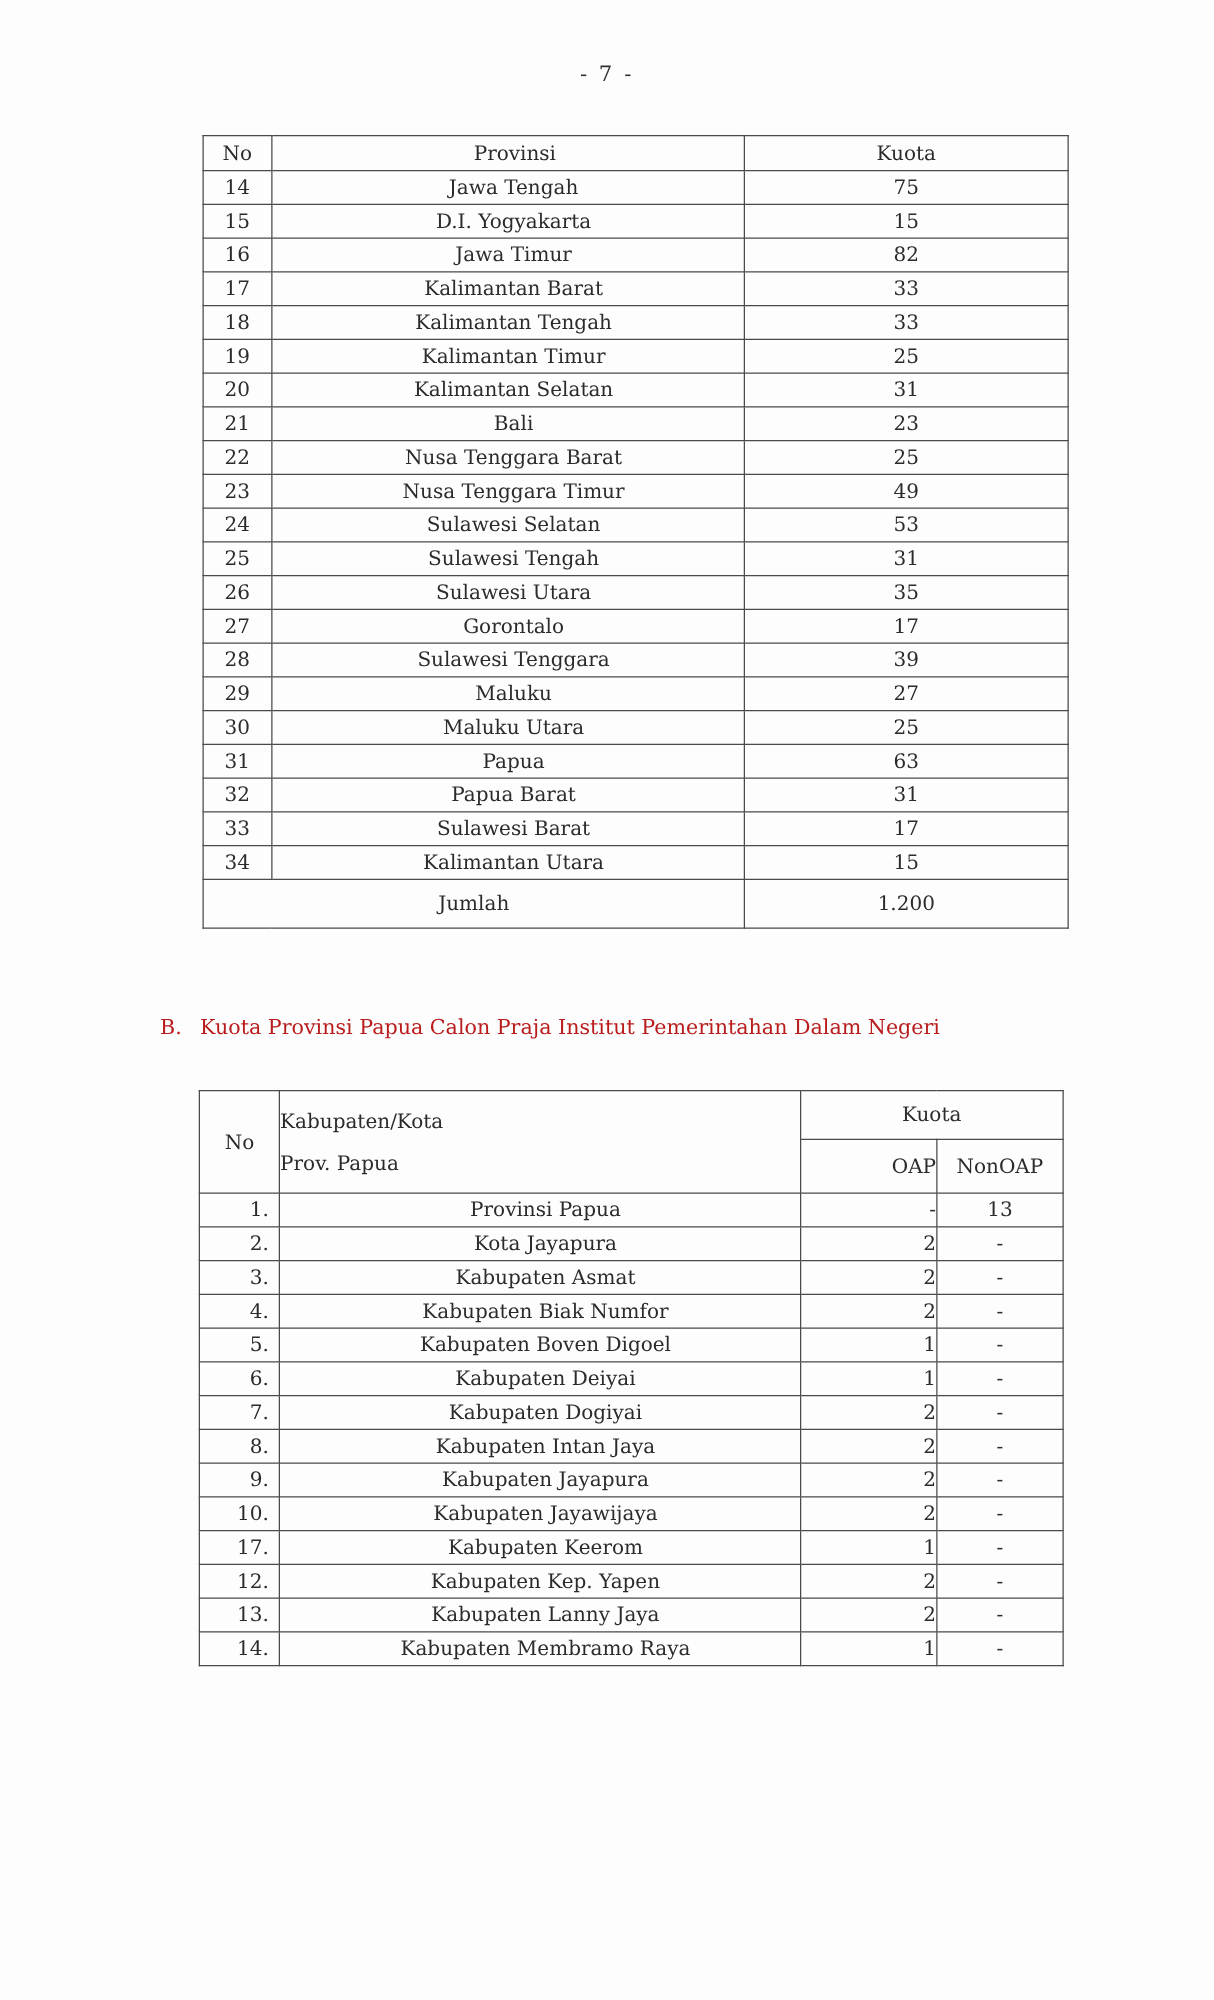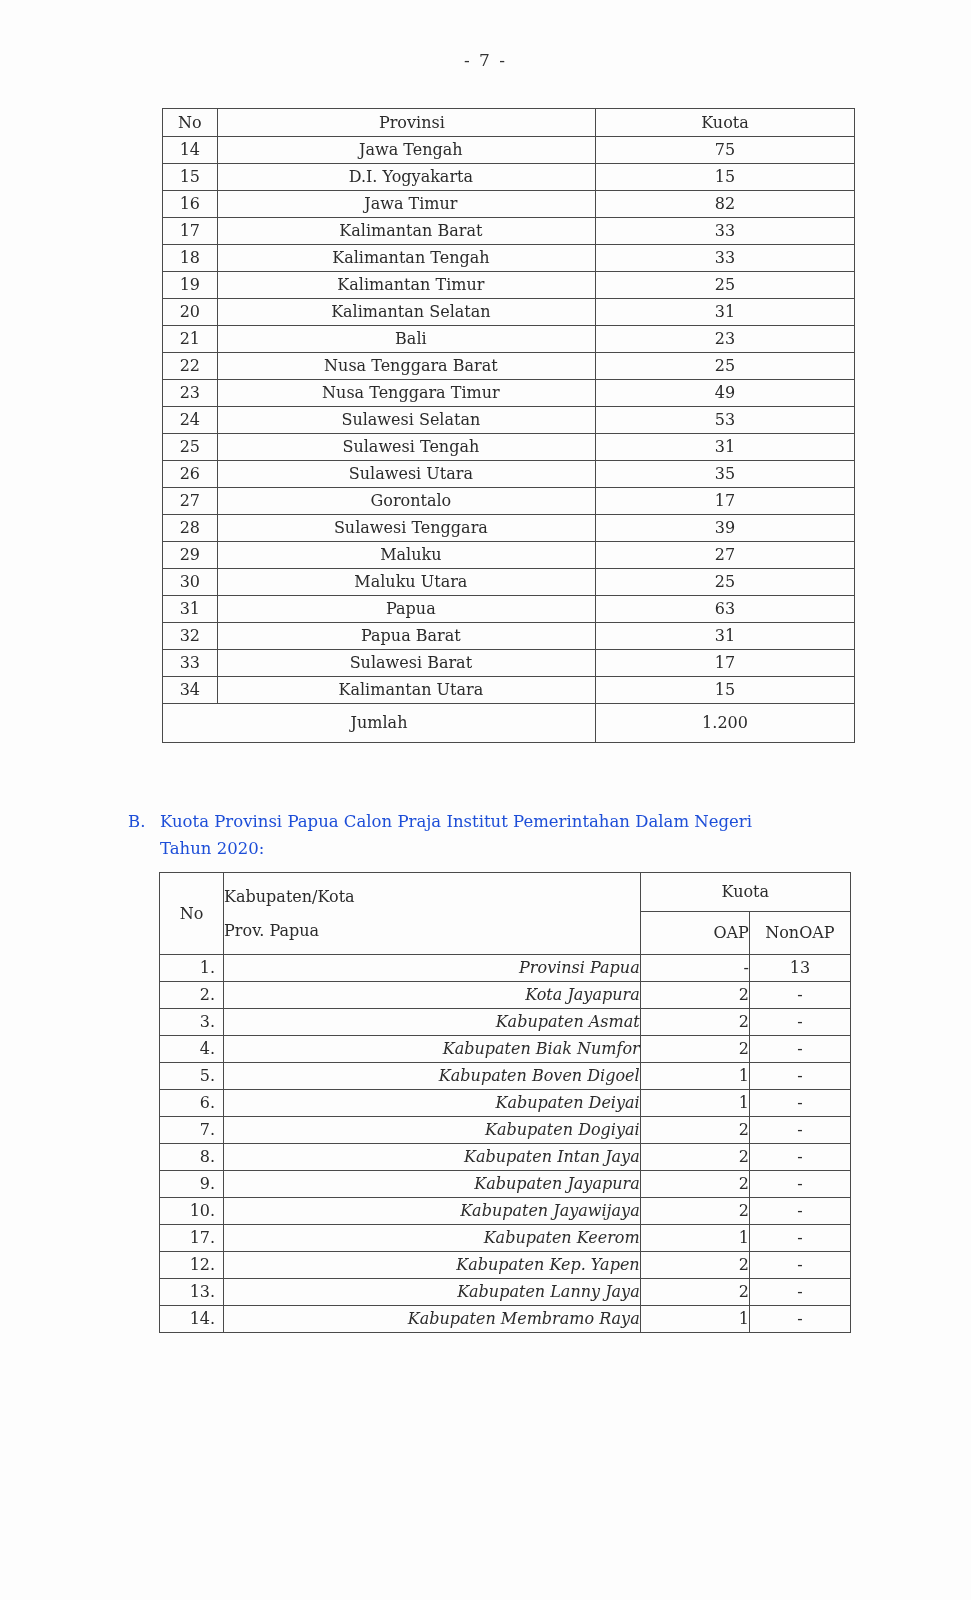--- a/index.html
+++ b/index.html
@@ -52,21 +52,21 @@
     #table-a tr.total td { height: 38px; }
     #table-a .total-label { text-align: center; margin-left: 24px; }
 
     .section-b {
       position: absolute;
       left: 128px;
       top: 808px;
       width: 730px;
       font-size: 16.5px;
       line-height: 27px;
-      color: #1d4ed8;
+      color: #b91c1c;
     }
     .section-b .marker {
       display: inline-block;
       width: 32px;
     }
     .section-b .line2 {
       padding-left: 32px;
     }
 
     
@@ -85,23 +85,22 @@
     }
     #table-b .head-no { text-align: center; }
     #table-b tr.head1 td { height: 38px; }
     #table-b tr.head2 td { height: 42px; }
     #table-b tr.body-row td { height: 26px; }
     #table-b .no-cell {
       text-align: right;
       padding-right: 8px;
     }
     #table-b .name-cell {
-      text-align: right;
+      text-align: center;
       padding-left: 9px;
-      font-style: italic;
     }
   </style>
 </head>
 <body>
 
 <div class="page-number">- 7 -</div>
 
 <table id="table-a">
   <thead>
     <tr>
@@ -223,21 +222,20 @@
       <td colspan="2" class="total-label">Jumlah</td>
       <td class="col-kuota">1.200</td>
     </tr>
   </tfoot>
 </table>
 
 <div class="section-b">
   <div>
     <span class="marker">B.</span><span>Kuota Provinsi Papua Calon Praja Institut Pemerintahan Dalam Negeri</span>
   </div>
-  <div class="line2">Tahun 2020:</div>
 </div>
 
 <table id="table-b">
   <thead>
     <tr class="head1">
       <td rowspan="2" class="col-no head-no">No</td>
       <td rowspan="2" class="col-name head-name">
         <div>Kabupaten/Kota</div>
         <div>Prov. Papua</div>
       </td>

